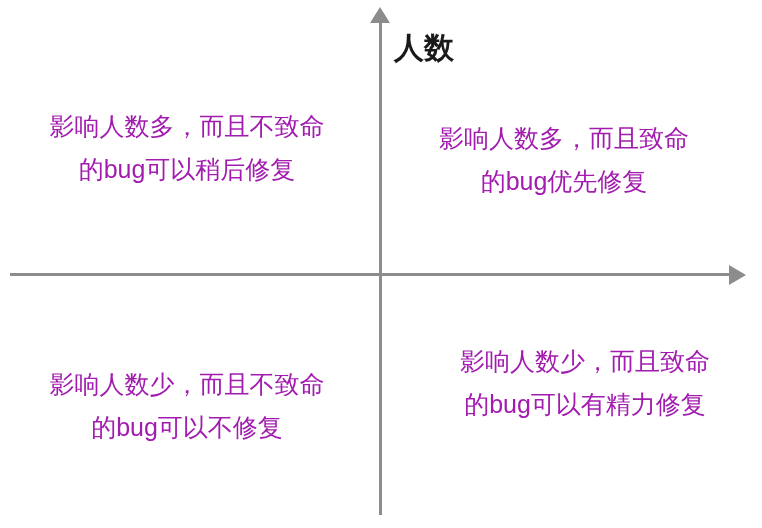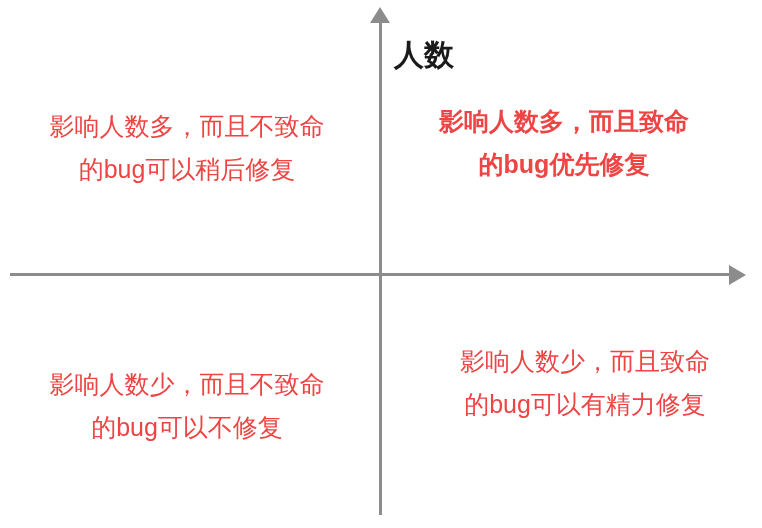--- a/index.html
+++ b/index.html
@@ -54,35 +54,35 @@
   }
   
   .axis-label {
     position: absolute;
     color: #1a1a1a;
     font-size: 30px;
     font-weight: 600;
     line-height: 1.2;
     white-space: nowrap;
   }
-  .y-label { left: 394px; top: 30px; margin-top: 7px; }
+  .y-label { left: 394px; top: 30px; }
   .x-label { left: 653px; top: 224px; }
   
   .quad-text {
     position: absolute;
     width: 362px;
-    color: #ef4444;
+    color: #a21caf;
     font-size: 25px;
     font-weight: 400;
     line-height: 43px;
     text-align: center;
     white-space: pre-line;
   }
   .quad-tl { left: 6px;   top: 105px; }
-  .quad-tr { left: 383px; top: 100px; font-weight: bold; }
+  .quad-tr { left: 383px; top: 117px; }
   .quad-bl { left: 6px;   top: 340px; margin-top: 23px; }
   .quad-br { left: 404px; top: 340px; }
 </style>
 </head>
 <body>
 
 <div class="canvas">
 
   <div class="y-axis-line"></div>
   <div class="y-axis-arrow"></div>

